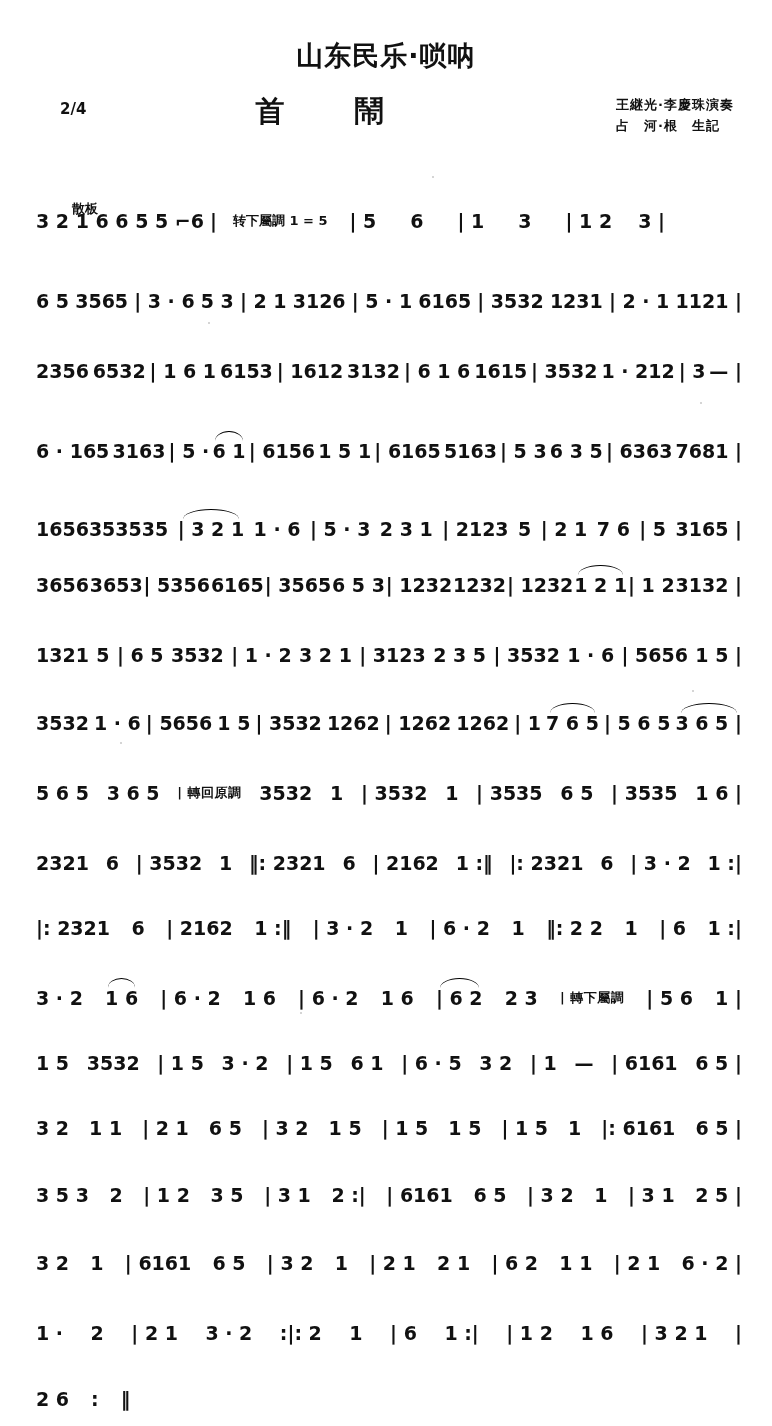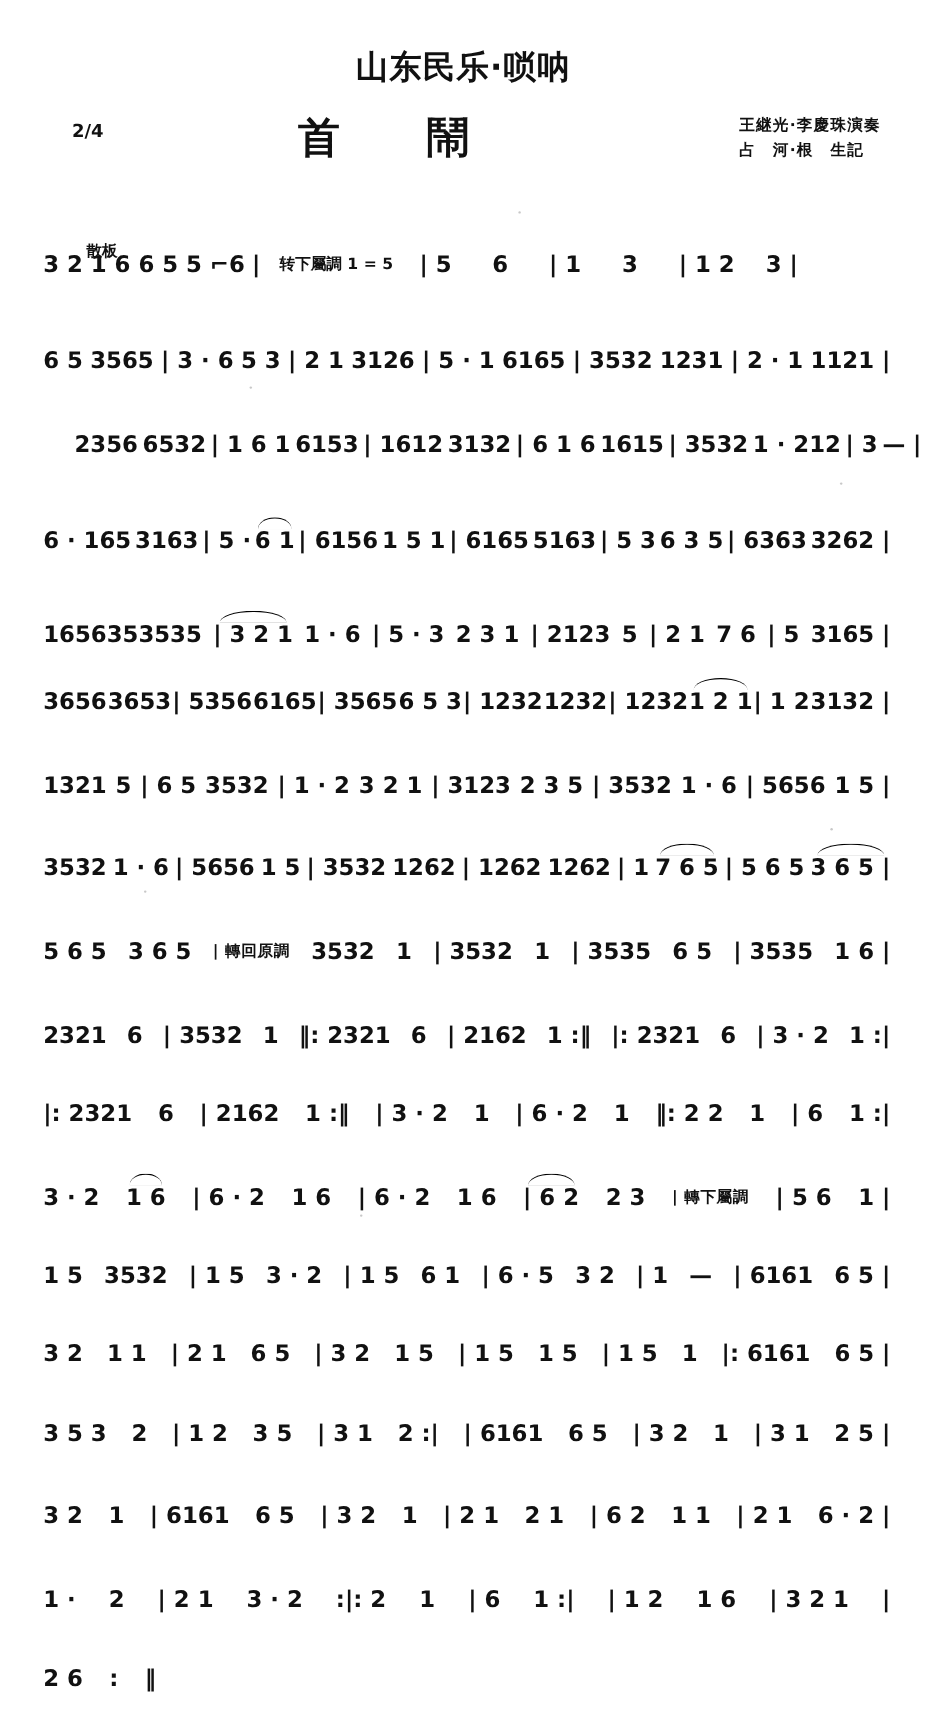--- a/index.html
+++ b/index.html
@@ -32,21 +32,21 @@
     font-weight: bold;
     letter-spacing: 1px;
     font-family: "DejaVu Sans", sans-serif;
   }
   .subtitle {
     position: absolute;
     top: 92px;
     left: 0;
     width: 639px;
     text-align: center;
-    font-size: 35px;
+    font-size: 29px;
     font-weight: bold;
     letter-spacing: 30px;
     text-indent: 30px;
   }
   .meter {
     position: absolute;
     top: 100px;
     left: 60px;
     font-size: 15px;
     font-weight: bold;
@@ -152,21 +152,21 @@
     <span class="cell">| 2 1</span>
     <span class="cell">3126</span>
     <span class="cell">| 5 · 1</span>
     <span class="cell">6165</span>
     <span class="cell">| 3532</span>
     <span class="cell">1231</span>
     <span class="cell">| 2 · 1</span>
     <span class="cell">1121 |</span>
   </div>
 
-  <div class="row" style="top:348px; justify-content:space-between;margin-left:26px;">
+  <div class="row" style="top:348px; justify-content:space-between;">
     <span class="cell">2356</span>
     <span class="cell">6532</span>
     <span class="cell">| 1 6 1</span>
     <span class="cell">6153</span>
     <span class="cell">| 1612</span>
     <span class="cell">3132</span>
     <span class="cell">| 6 1 6</span>
     <span class="cell">1615</span>
     <span class="cell">| 3532</span>
     <span class="cell">1 · 212</span>
@@ -179,21 +179,21 @@
     <span class="cell">3163</span>
     <span class="cell">| 5 ·</span>
     <span class="cell">6 1<span class="tie"></span></span>
     <span class="cell">| 6156</span>
     <span class="cell">1 5 1</span>
     <span class="cell">| 6165</span>
     <span class="cell">5163</span>
     <span class="cell">| 5 3</span>
     <span class="cell">6 3 5</span>
     <span class="cell">| 6363</span>
-    <span class="cell">3262 |</span>
+    <span class="cell">7681 |</span>
   </div>
 
   <div class="row" style="top:506px; justify-content:space-between;">
     <span class="cell">1656353535</span>
     <span class="cell">| 3 2 1<span class="tie"></span></span>
     <span class="cell">1 · 6</span>
     <span class="cell">| 5 · 3</span>
     <span class="cell">2 3 1</span>
     <span class="cell">| 2123</span>
     <span class="cell">5</span>

